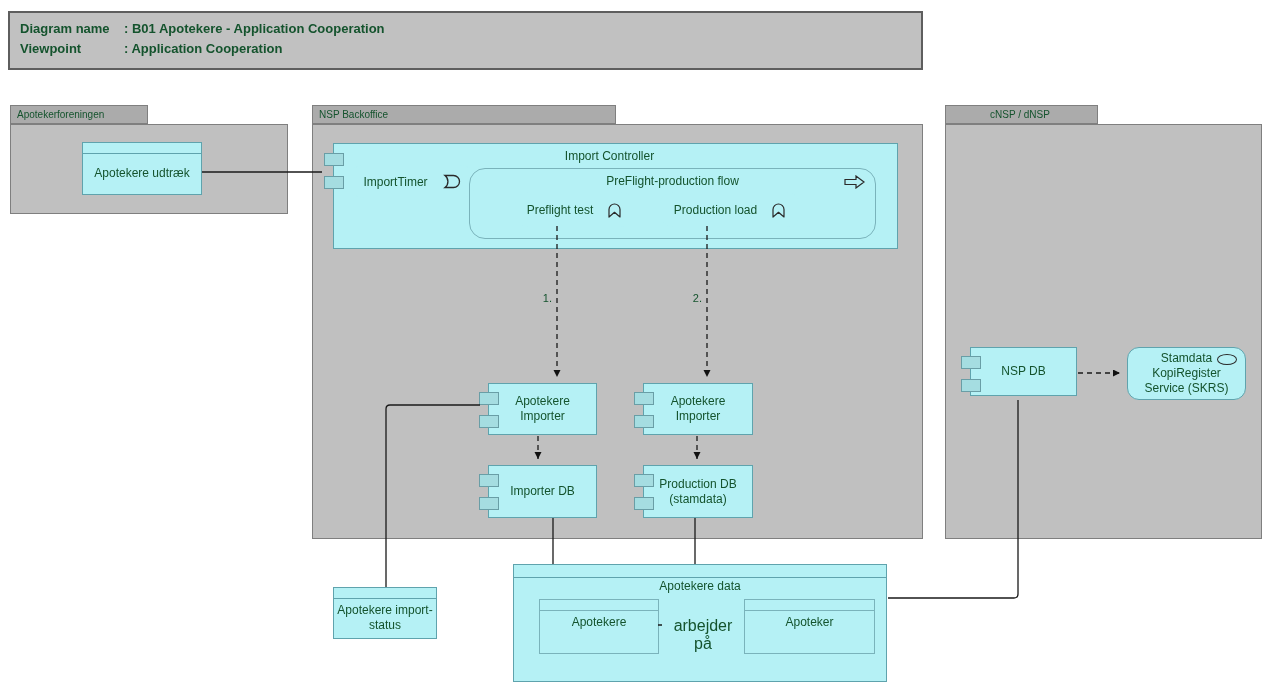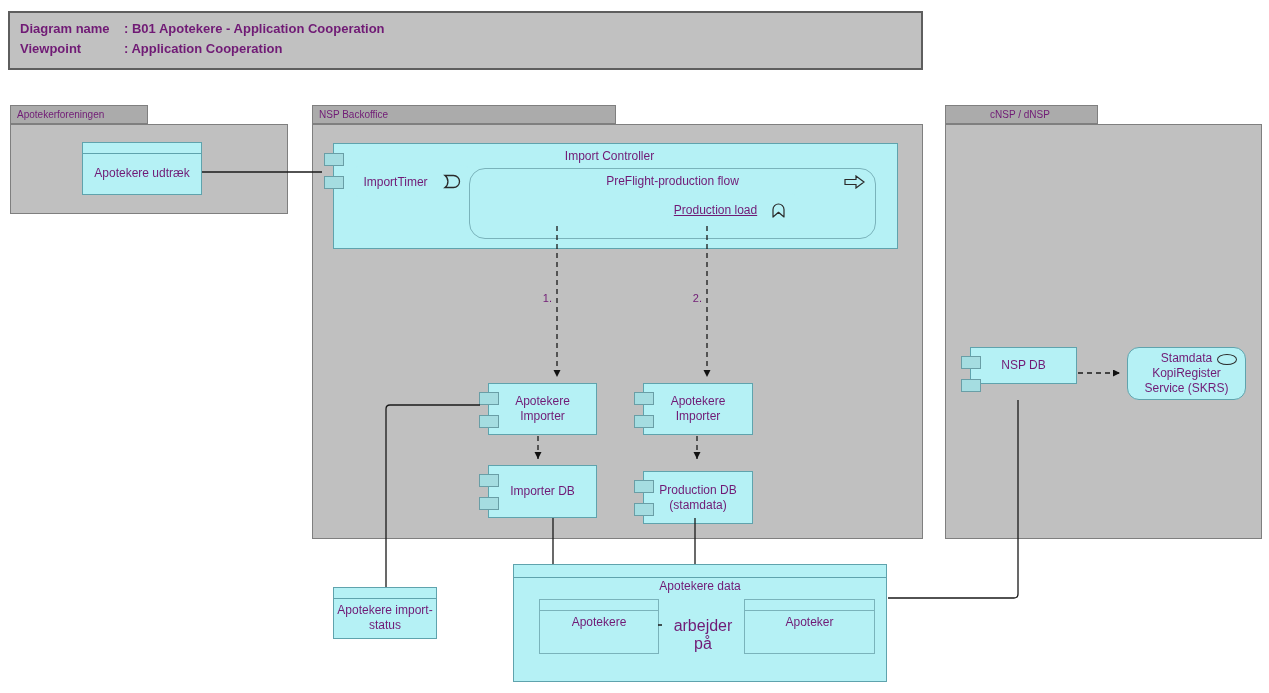--- a/index.html
+++ b/index.html
@@ -1,18 +1,18 @@
 <!DOCTYPE html>
 <html style="--node-fill: #b5f1f5; --node-border: #5fa3ad; --inner-border: #7ab3bb; --port-fill: #a5dde1; --port-border: #699ea6; --group-tab-fill: #ababab; --group-body-fill: #c0c0c0; --group-border: #7f7f7f; --title-fill: #c1c1c1; --title-border: #5e5e5e; --connector: #1a1a1a;"><head>
 <meta charset="utf-8">
 <style>
   html,body{margin:0;padding:0;background:#fff;}
   #canvas{
     position:relative;width:1269px;height:693px;background:#fff;overflow:hidden;
-    font-family:"Liberation Sans",sans-serif;color:#701a75;
+    font-family:"Liberation Sans",sans-serif;color:#14532d;
   }
   
   .title-box{
     position:absolute;left:8px;top:11px;width:915px;height:59px;
     background:var(--title-fill,#c1c1c1);border:2px solid var(--title-border,#5e5e5e);
     box-sizing:border-box;padding:6px 0 0 10px;
   }
   .title-row{font-size:13px;font-weight:bold;line-height:20px;white-space:pre;}
   .title-row .t-label{display:inline-block;width:104px;}
   
@@ -111,22 +111,28 @@
         <path d="M3,1.5 H11.5 A5.7,5.7 0 0 1 11.5,13.5 H3 A7.6,7.6 0 0 0 3,1.5 Z" fill="none" stroke="#2a2a2a" stroke-width="1.3"></path>
       </svg>
     </div>
 
     <div id="flow-box">
       <div class="flow-label">PreFlight-production flow</div>
       <svg class="icon-abs" style="right:10px;top:6px;" width="21" height="14" viewBox="0 0 21 14">
         <path d="M1,4.5 H12 V1 L20,7 L12,13 V9.5 H1 Z" fill="none" stroke="#2a2a2a" stroke-width="1.2"></path>
       </svg>
 
-
-      <div class="rounded" style="position:absolute;left:190px;top:23px;width:140px;height:35px;border-radius:14px;background:var(--node-fill,#b5f1f5);text-decoration:underline;">
+      <div class="rounded" style="position:absolute;left:45px;top:23px;width:119px;height:35px;border-radius:14px;background:var(--node-fill,#b5f1f5);">
+        <span class="label">Preflight test</span>
+        <svg width="15" height="16" viewBox="0 0 15 16">
+          <path d="M2,15 V7.5 A5.5,5.5 0 0 1 13,7.5 V15 L7.5,10.3 Z" fill="none" stroke="#2a2a2a" stroke-width="1.2" stroke-linejoin="round"></path>
+        </svg>
+      </div>
+
+      <div class="rounded" style="position:absolute;left:190px;top:23px;width:140px;height:35px;border-radius:14px;background:var(--node-fill,#b5f1f5);">
         <span class="label">Production load</span>
         <svg width="15" height="16" viewBox="0 0 15 16">
           <path d="M2,15 V7.5 A5.5,5.5 0 0 1 13,7.5 V15 L7.5,10.3 Z" fill="none" stroke="#2a2a2a" stroke-width="1.2" stroke-linejoin="round"></path>
         </svg>
       </div>
     </div>
   </div>
 
   <div class="node component" style="left:488px;top:383px;width:109px;height:52px;">
     <div class="port p1"></div>
@@ -141,28 +147,28 @@
     <span class="label">Apotekere
 Importer</span>
   </div>
 
   <div class="node component" style="left:488px;top:465px;width:109px;height:53px;">
     <div class="port p1"></div>
     <div class="port p2"></div>
     <span class="label">Importer DB</span>
   </div>
 
-  <div class="node component" style="left:643px;top:465px;width:110px;height:53px;margin-top:6px;">
+  <div class="node component" style="left:643px;top:465px;width:110px;height:53px;">
     <div class="port p1"></div>
     <div class="port p2"></div>
     <span class="label">Production DB
 (stamdata)</span>
   </div>
 
-  <div class="node component" style="left:970px;top:347px;width:107px;height:37px;justify-content:center;">
+  <div class="node component" style="left:970px;top:347px;width:107px;height:49px;justify-content:center;">
     <div class="port p1"></div>
     <div class="port p2"></div>
     <span class="label">NSP DB</span>
   </div>
 
   <div class="node component" style="left:1127px;top:347px;width:119px;height:53px;border-radius:12px;">
     <div class="oval-icon"></div>
     <span class="label" style="line-height:15px;">Stamdata
 KopiRegister
 Service (SKRS)</span>

